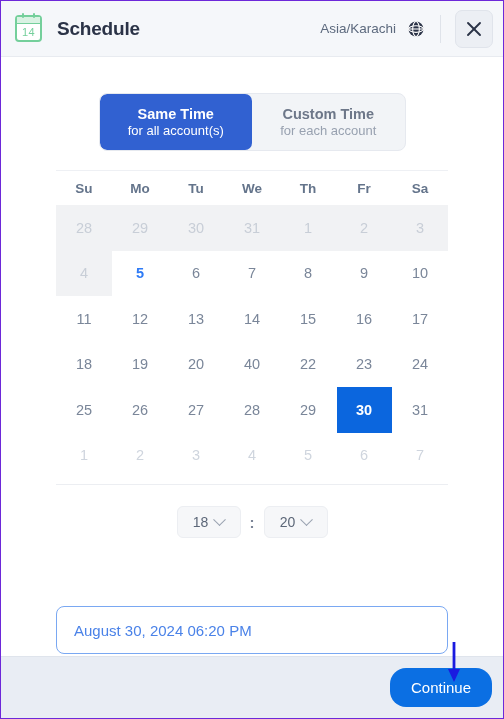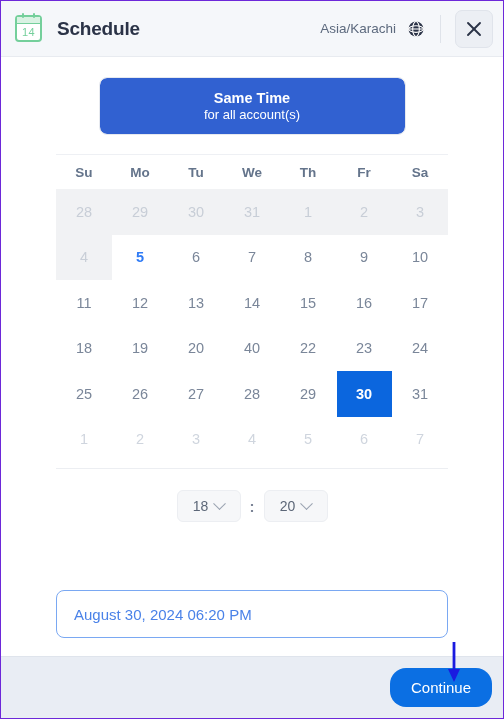--- a/index.html
+++ b/index.html
@@ -131,21 +131,21 @@
 
   
   .seg-wrap {
     display: flex;
     width: 307px;
     height: 58px;
     border-radius: 8px;
     overflow: hidden;
     background: #f2f4f7;
     border: 1px solid #e6e9ef;
-    margin-top: 0px;
+    margin-top: 16px;
   }
   .seg {
     flex: 1;
     display: flex;
     flex-direction: column;
     align-items: center;
     justify-content: center;
     cursor: pointer;
     line-height: 1.25;
   }
@@ -338,20 +338,24 @@
       </div>
     </div>
   </div>
 
   <div class="dialog-body">
 
     <div class="seg-wrap">
       <div class="seg active">
         <span class="seg-main">Same Time</span>
         <span class="seg-sub">for all account(s)</span>
+      </div>
+      <div class="seg inactive">
+        <span class="seg-main">Custom Time</span>
+        <span class="seg-sub">for each account</span>
       </div>
     </div>
 
     <div class="calendar">
       <table class="cal-grid">
         <thead>
           <tr>
             <th>Su</th>
             <th>Mo</th>
             <th>Tu</th>

